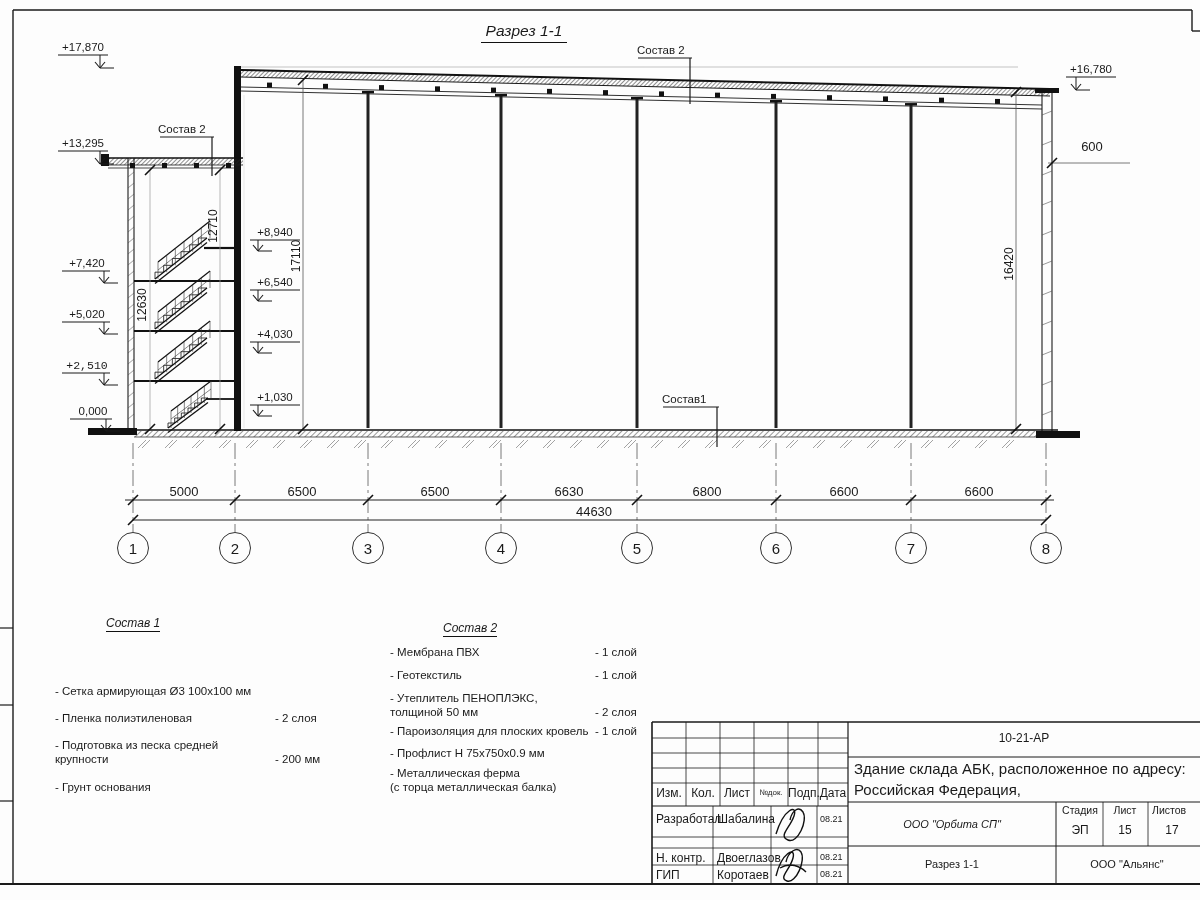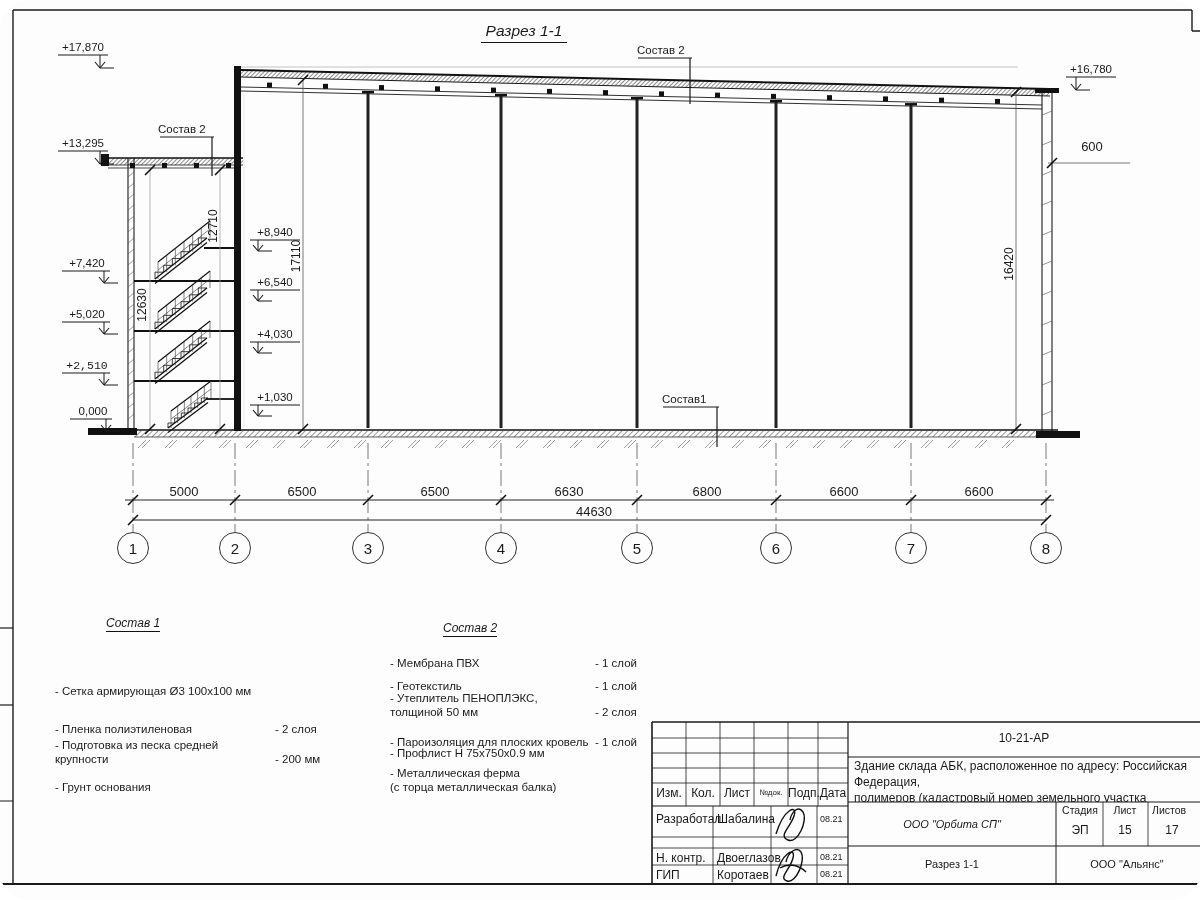--- a/index.html
+++ b/index.html
@@ -1,36 +1,36 @@
 <!DOCTYPE html>
 <html><head>
 <meta charset="utf-8">
 <style>
   html,body{margin:0;padding:0;background:#fff;}
   #sheet{position:relative;width:1200px;height:900px;background:#fdfdfd;overflow:hidden;
-         font-family:"Liberation Sans",sans-serif;color:#1a1a1a;border-radius:28px;}
+         font-family:"Liberation Sans",sans-serif;color:#1a1a1a;}
   #linework{position:absolute;left:0;top:0;}
   .t{position:absolute;white-space:nowrap;color:#1a1a1a;}
   .elev{font-size:11.5px;width:50px;text-align:center;}
   .dim{font-size:13px;width:60px;text-align:center;}
   .vdim{font-size:12px;width:46px;height:14px;text-align:center;transform:rotate(-90deg);}
   .lbl{font-size:11.5px;}
   .axis{font-size:15px;width:30px;text-align:center;}
   .title{font-size:15.5px;font-style:italic;border-bottom:1.3px solid #111;padding-bottom:2px;
          width:86px;text-align:center;}
   .s-head{font-size:12px;font-style:italic;border-bottom:1px solid #111;padding-bottom:1px;}
   .s-item{position:absolute;display:flex;align-items:flex-end;font-size:11.5px;line-height:14px;}
   .s-name{width:220px;}
   .s-name2{width:205px;}
-  .s-val{width:75px;margin-top:11px;}
+  .s-val{width:75px;}
   .tb{font-size:12px;}
   .tbc{text-align:center;}
   .it{font-style:italic;}
   .clip3{position:absolute;left:854px;top:758px;width:344px;height:44px;overflow:hidden;
-         font-size:12px;line-height:16px;}
+         font-size:15px;line-height:21px;}
 </style>
 </head>
 <body>
 <div id="sheet">
 
 <svg id="linework" width="1200" height="900" viewBox="0 0 1200 900">
   <defs>
     <pattern id="hA" width="4" height="4" patternUnits="userSpaceOnUse" patternTransform="rotate(45)">
       <line x1="0" y1="0" x2="0" y2="4" stroke="#333" stroke-width="1"></line>
     </pattern>

